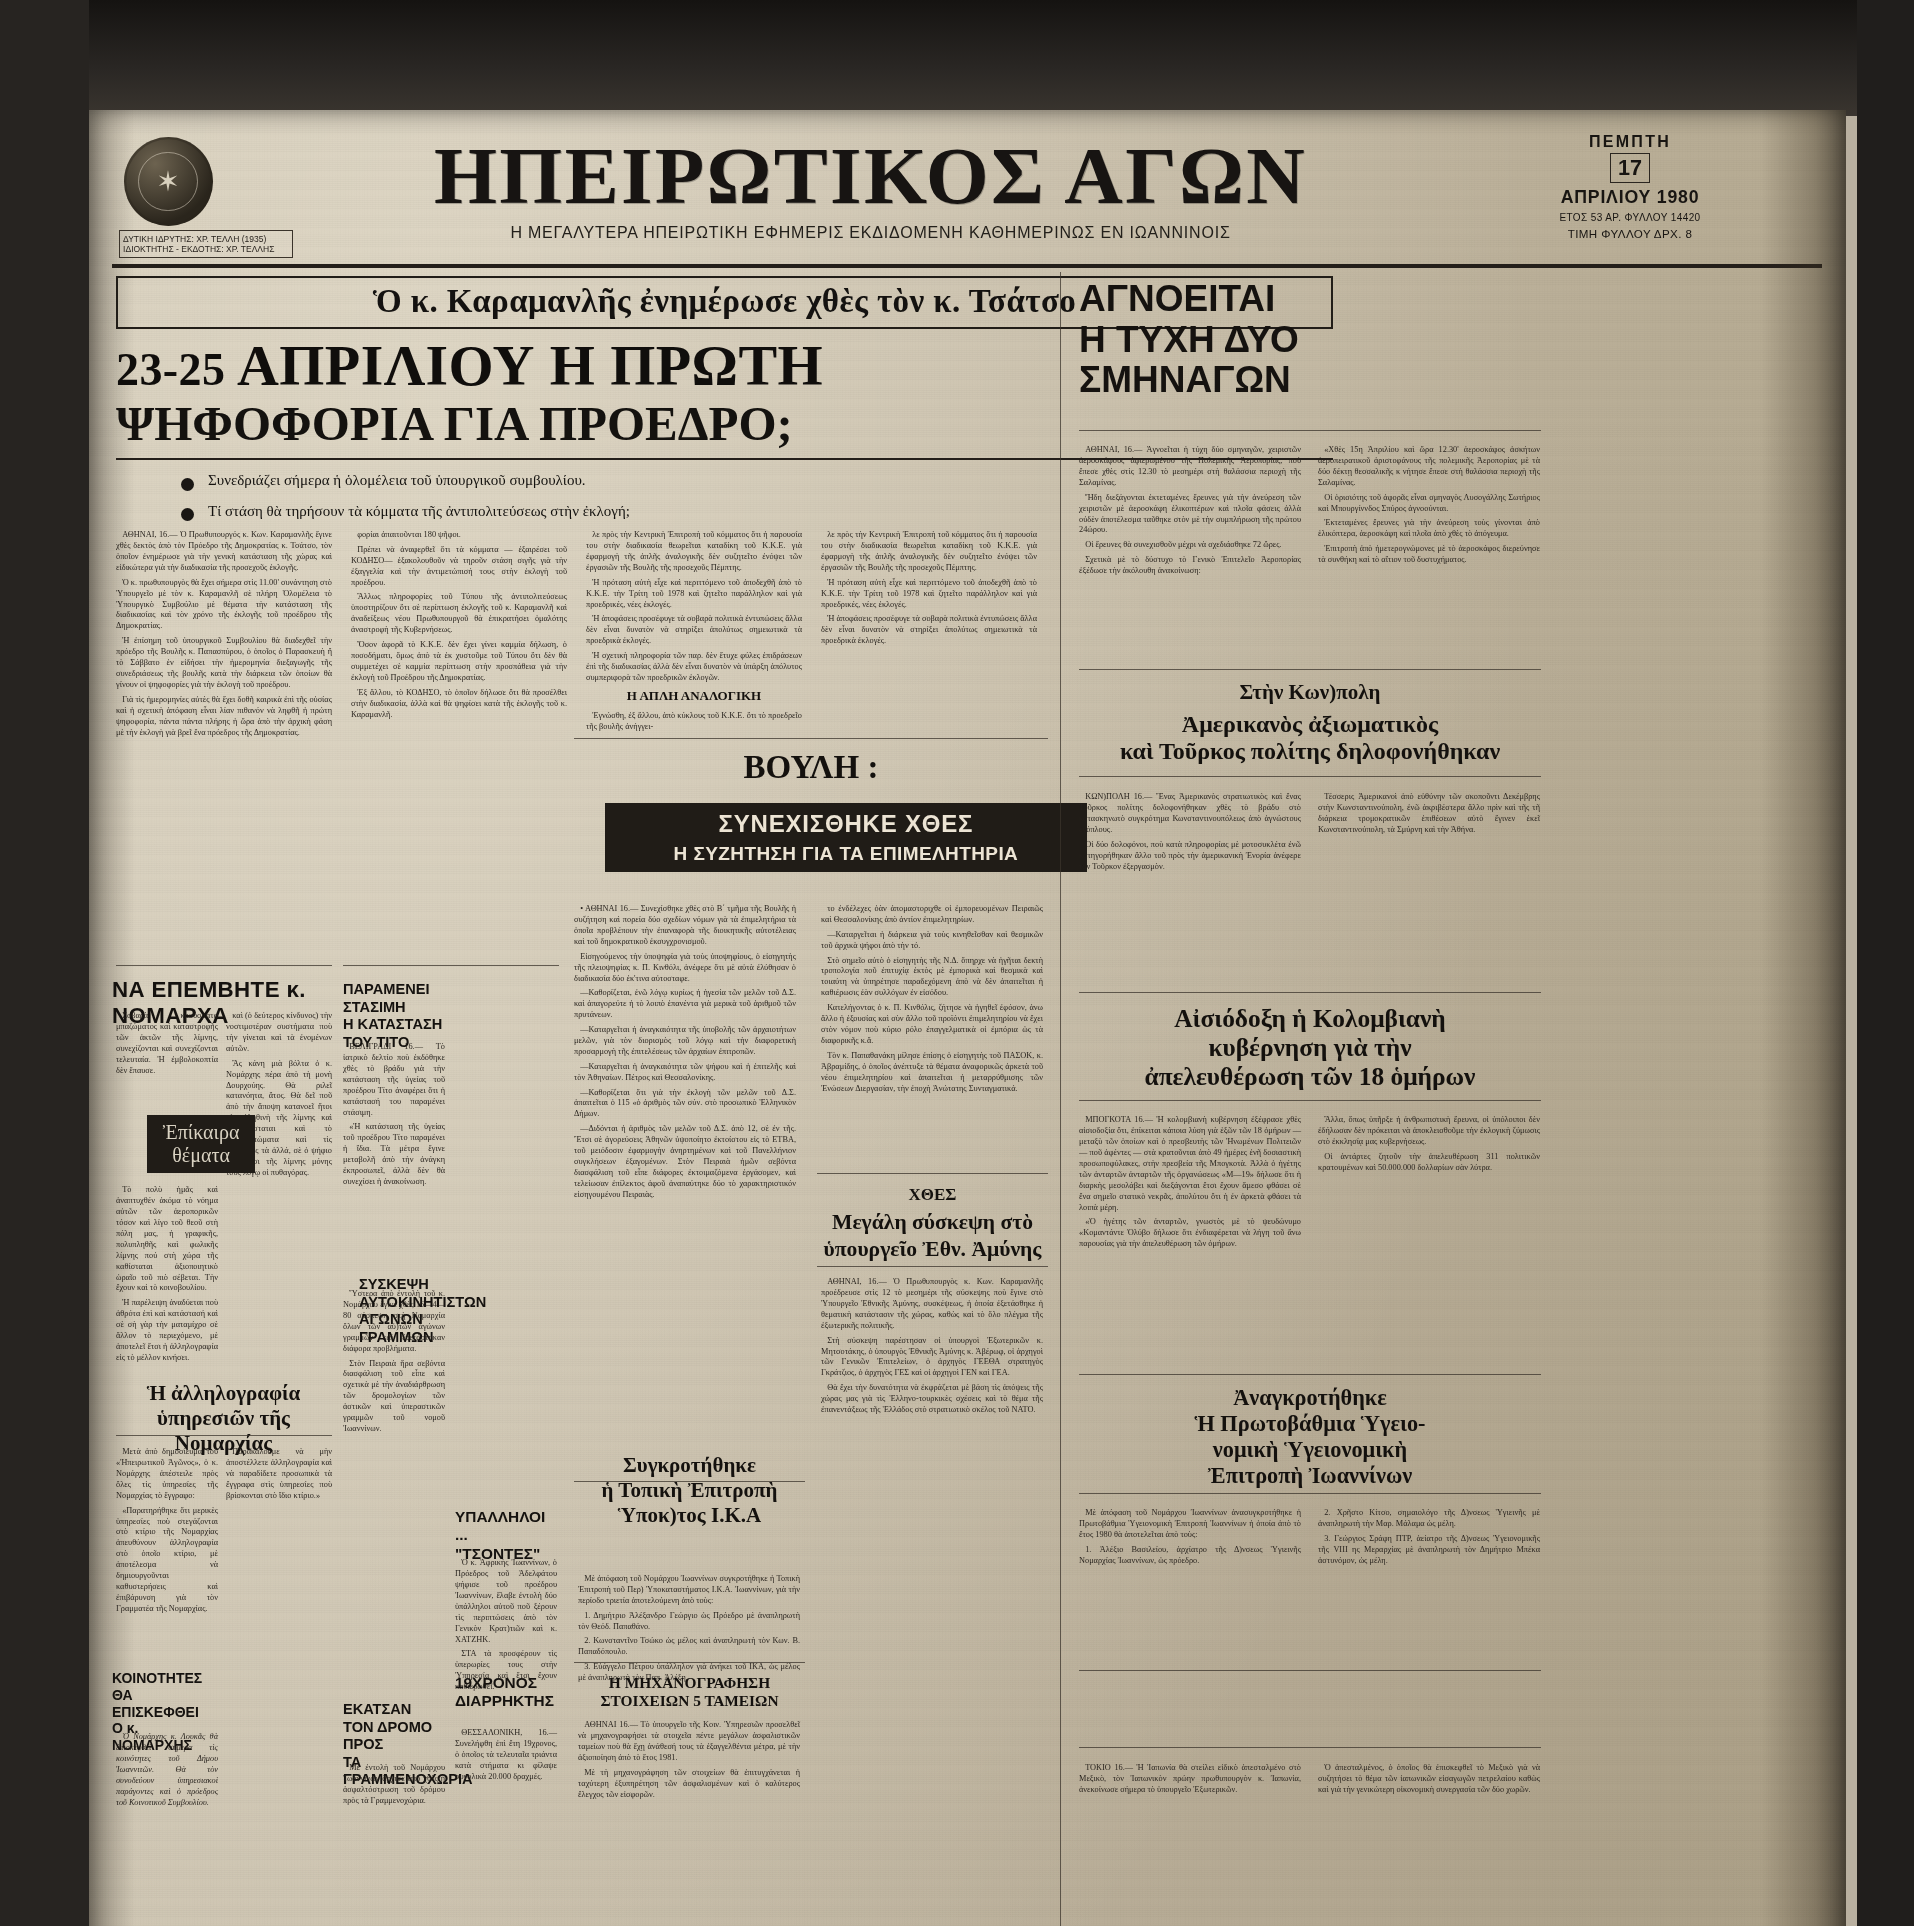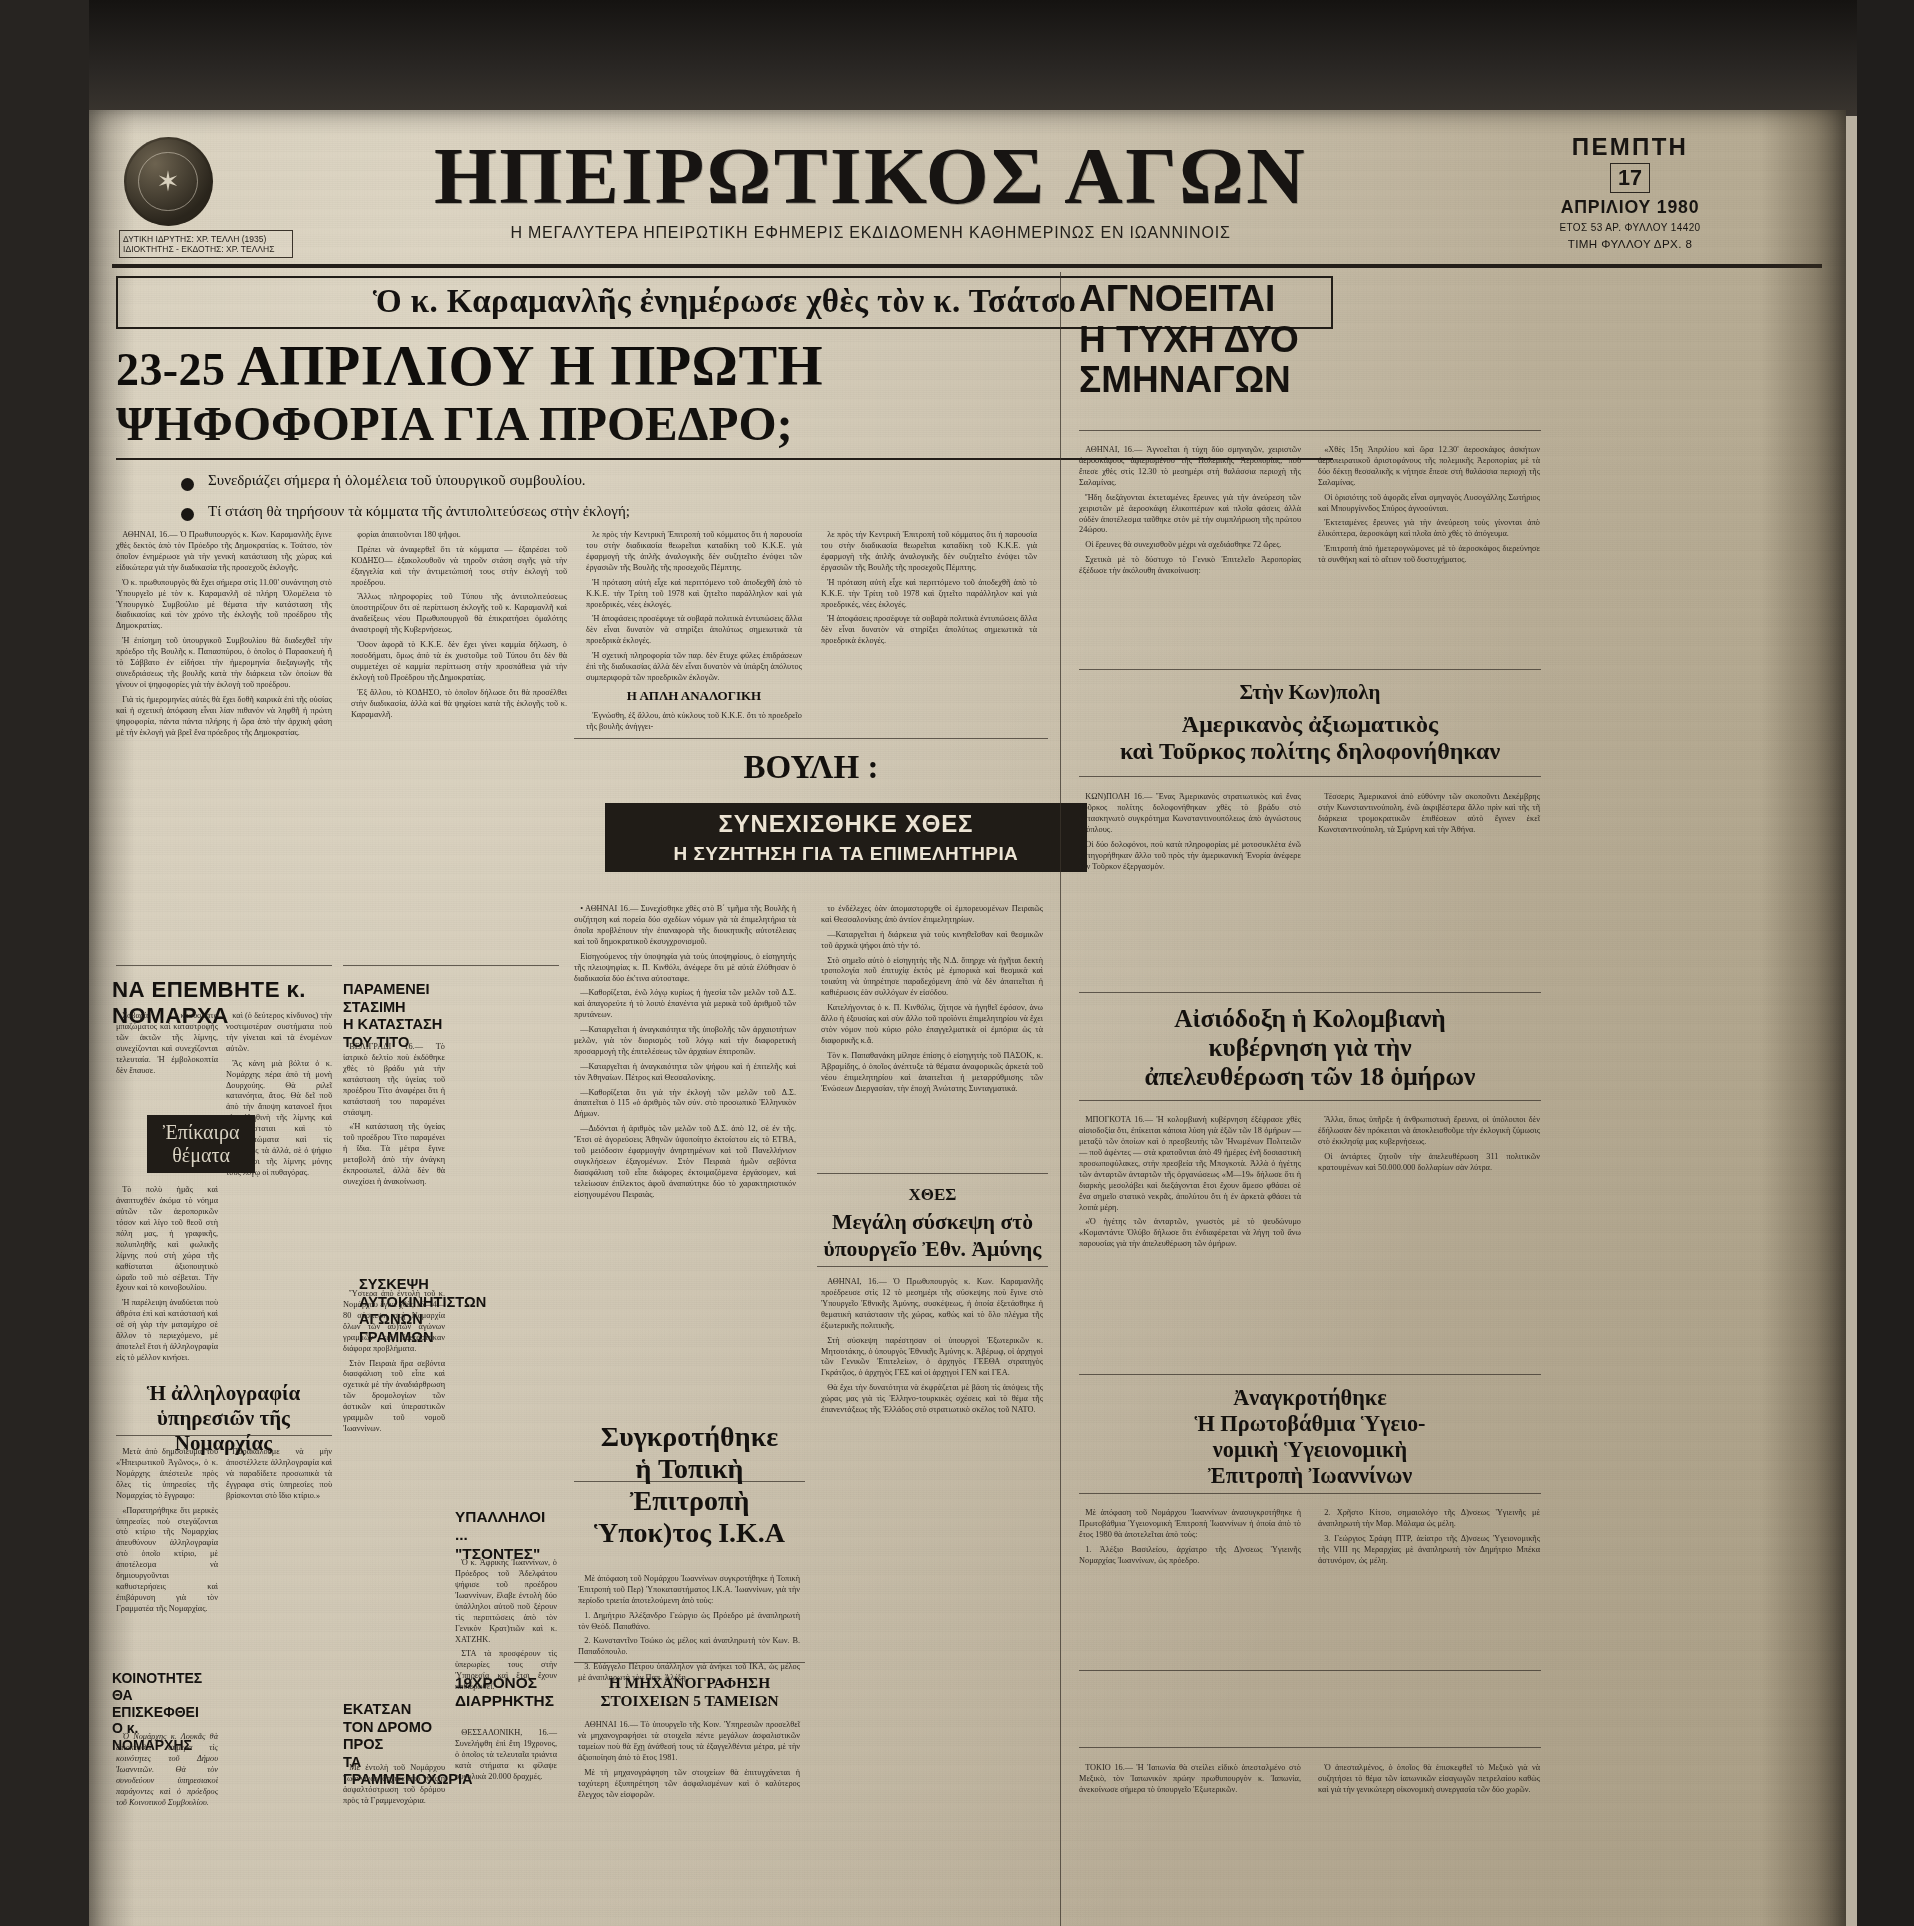--- a/index.html
+++ b/index.html
@@ -55,21 +55,21 @@
 
   .paper-title{position:absolute;left:200px;top:10.8px;width:1117px;text-align:center;
     font-family:"Liberation Serif", serif;font-weight:bold;font-size:81px;letter-spacing:2.3px;
     color:#171412; line-height:1; text-shadow:0.8px 0.8px 0 rgba(0,0,0,.25);}
   .paper-sub{position:absolute;left:200px;top:99px;width:1117px;text-align:center;
     font-family:"Liberation Sans", sans-serif;font-size:16px;letter-spacing:0.8px;color:#23201b;}
   .masthead-left-note{position:absolute;left:7px;top:105px;width:166px;
     font-family:"Liberation Sans", sans-serif;font-size:8.5px;line-height:1.25;color:#241f1a;
     border:1.2px solid #3a332a;padding:2.3px 3.1px;background:rgba(255,255,255,.06);}
   .masthead-right{position:absolute;left:1337px;top:7.7px;width:362px;text-align:center;color:#181512;}
-  .mr-day{font-family:"Liberation Sans",sans-serif;font-weight:bold;font-size:24px;letter-spacing:2.3px;}
+  .mr-day{font-family:"Liberation Sans",sans-serif;font-weight:bold;font-size:16px;letter-spacing:2.3px;}
   .mr-num{display:inline-block;margin-top:2.3px;border:1.5px solid #2b2620;padding:0.8px 7px;font-size:21.6px;font-weight:bold;font-family:"Liberation Sans",sans-serif;}
   .mr-date{font-family:"Liberation Sans",sans-serif;font-weight:bold;font-size:17.7px;margin-top:3.9px;letter-spacing:0.8px;}
   .mr-issue{font-family:"Liberation Sans",sans-serif;font-size:10px;margin-top:3.9px;letter-spacing:0.4px;}
   .mr-price{font-family:"Liberation Sans",sans-serif;font-size:11.6px;margin-top:4.6px;letter-spacing:0.4px;}
   .rule-thick{position:absolute;left:0;width:1710px;height:3.5px;background:#241f1a;}
 
   
   .lead{position:absolute;left:27px;top:166px;width:1217px;}
   .lead-kicker{border:2.3px solid #211d18;padding:5.4px 9.2px 7px 9.2px;text-align:center;
     font-family:"Liberation Serif",serif;font-weight:bold;font-size:33px;color:#141210;letter-spacing:0.4px;}
@@ -197,21 +197,21 @@
     <div class="sec-title" style="position:absolute;left:728px;top:1100px;width:231px;font-size:21.6px;">Μεγάλη σύσκεψη στὸ</div>
     <div class="sec-title" style="position:absolute;left:728px;top:1127px;width:231px;font-size:21.6px;">ὑπουργεῖο Ἐθν. Ἀμύνης</div>
     <div class="hrule" style="left:728px;top:1156px;width:231px;"></div>
     <div class="col" style="left:732px;top:1167px;width:222px;">
       <p>ΑΘΗΝΑΙ, 16.— Ὁ Πρωθυπουργὸς κ. Κων. Καραμανλῆς προέδρευσε στὶς 12 τὸ μεσημέρι τῆς σύσκεψης ποὺ ἔγινε στὸ Ὑπουργεῖο Ἐθνικῆς Ἀμύνης, συσκέψεως, ἡ ὁποία ἐξετάσθηκε ἡ θεματικὴ κατάστασιν τῆς χώρας, καθὼς καὶ τὸ ὅλο πλέγμα τῆς ἐξωτερικῆς πολιτικῆς.</p>
       <p>Στὴ σύσκεψη παρέστησαν οἱ ὑπουργοὶ Ἐξωτερικῶν κ. Μητσοτάκης, ὁ ὑπουργὸς Ἐθνικῆς Ἀμύνης κ. Ἀβέρωφ, οἱ ἀρχηγοὶ τῶν Γενικῶν Ἐπιτελείων, ὁ ἀρχηγὸς ΓΕΕΘΑ στρατηγὸς Γκράτζιος, ὁ ἀρχηγὸς ΓΕΣ καὶ οἱ ἀρχηγοὶ ΓΕΝ καὶ ΓΕΑ.</p>
       <p>Θὰ ἔχει τὴν δυνατότητα νὰ ἐκφράζεται μὲ βάση τὶς ἀπόψεις τῆς χώρας μας γιὰ τὶς Ἑλληνο-τουρκικὲς σχέσεις καὶ τὸ θέμα τῆς ἐπανεντάξεως τῆς Ἑλλάδος στὸ στρατιωτικὸ σκέλος τοῦ ΝΑΤΟ.</p>
     </div>
 
     <div class="hrule" style="left:485px;top:1371px;width:231px;"></div>
-    <div class="sec-title" style="position:absolute;left:485px;top:1311px;width:231px;font-size:28px;white-space:pre-line;">Συγκροτήθηκε
+    <div class="sec-title" style="position:absolute;left:485px;top:1343px;width:231px;font-size:21px;white-space:pre-line;">Συγκροτήθηκε
 ἡ Τοπικὴ Ἐπιτροπὴ
 Ὑποκ)τος Ι.Κ.Α</div>
     <div class="col" style="left:489px;top:1464px;width:222px;">
       <p>Μὲ ἀπόφαση τοῦ Νομάρχου Ἰωαννίνων συγκροτήθηκε ἡ Τοπικὴ Ἐπιτροπὴ τοῦ Περ) Ὑποκαταστήματος Ι.Κ.Α. Ἰωαννίνων, γιὰ τὴν περίοδο τριετία ἀποτελούμενη ἀπὸ τοὺς:</p>
       <p>1. Δημήτριο Ἀλέξανδρο Γεώργιο ὡς Πρόεδρο μὲ ἀναπληρωτὴ τὸν Θεόδ. Παπαθάνο.</p>
       <p>2. Κωνσταντῖνο Τσώκο ὡς μέλος καὶ ἀναπληρωτὴ τὸν Κων. Β. Παπαδόπουλο.</p>
       <p>3. Εὐάγγελο Πέτρου ὑπάλληλον γιὰ ἀνήκει τοῦ ΙΚΑ, ὡς μέλος μὲ ἀναπληρωτὴ τὸν Παπ. Ἀλέξη.</p>
     </div>
     <div class="hrule" style="left:485px;top:1552px;width:231px;"></div>
     <div class="sec-title" style="position:absolute;left:485px;top:1564px;width:231px;font-size:15.4px;white-space:pre-line;">Η ΜΗΧΑΝΟΓΡΑΦΗΣΗ

